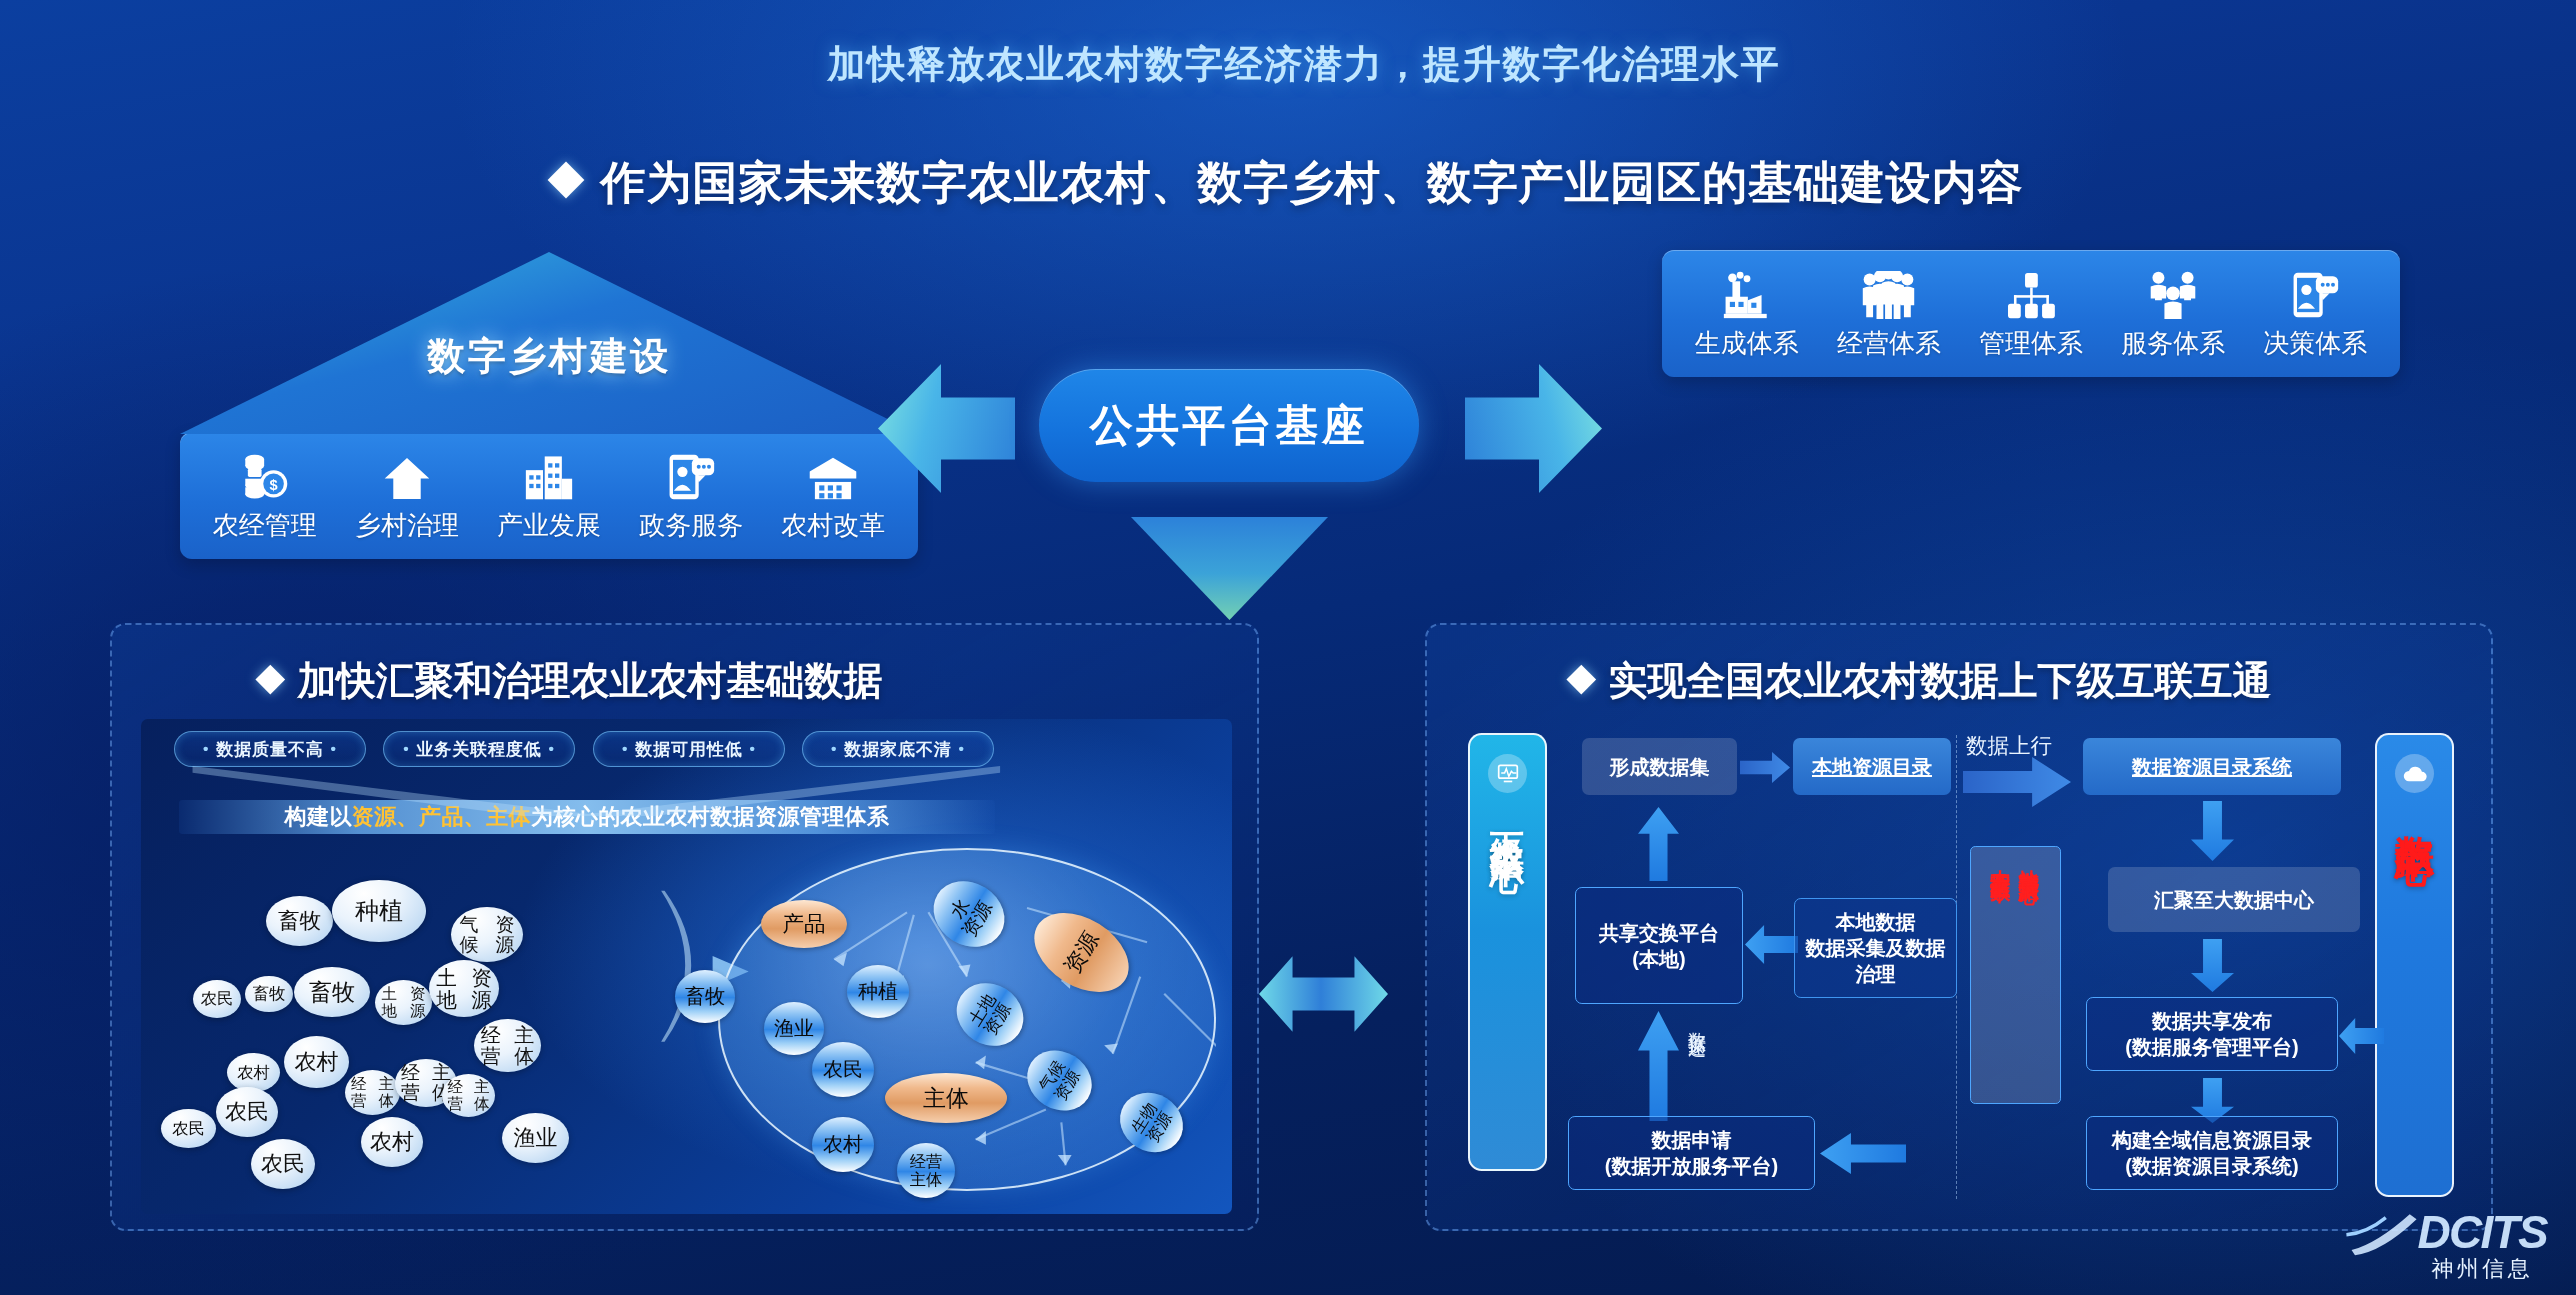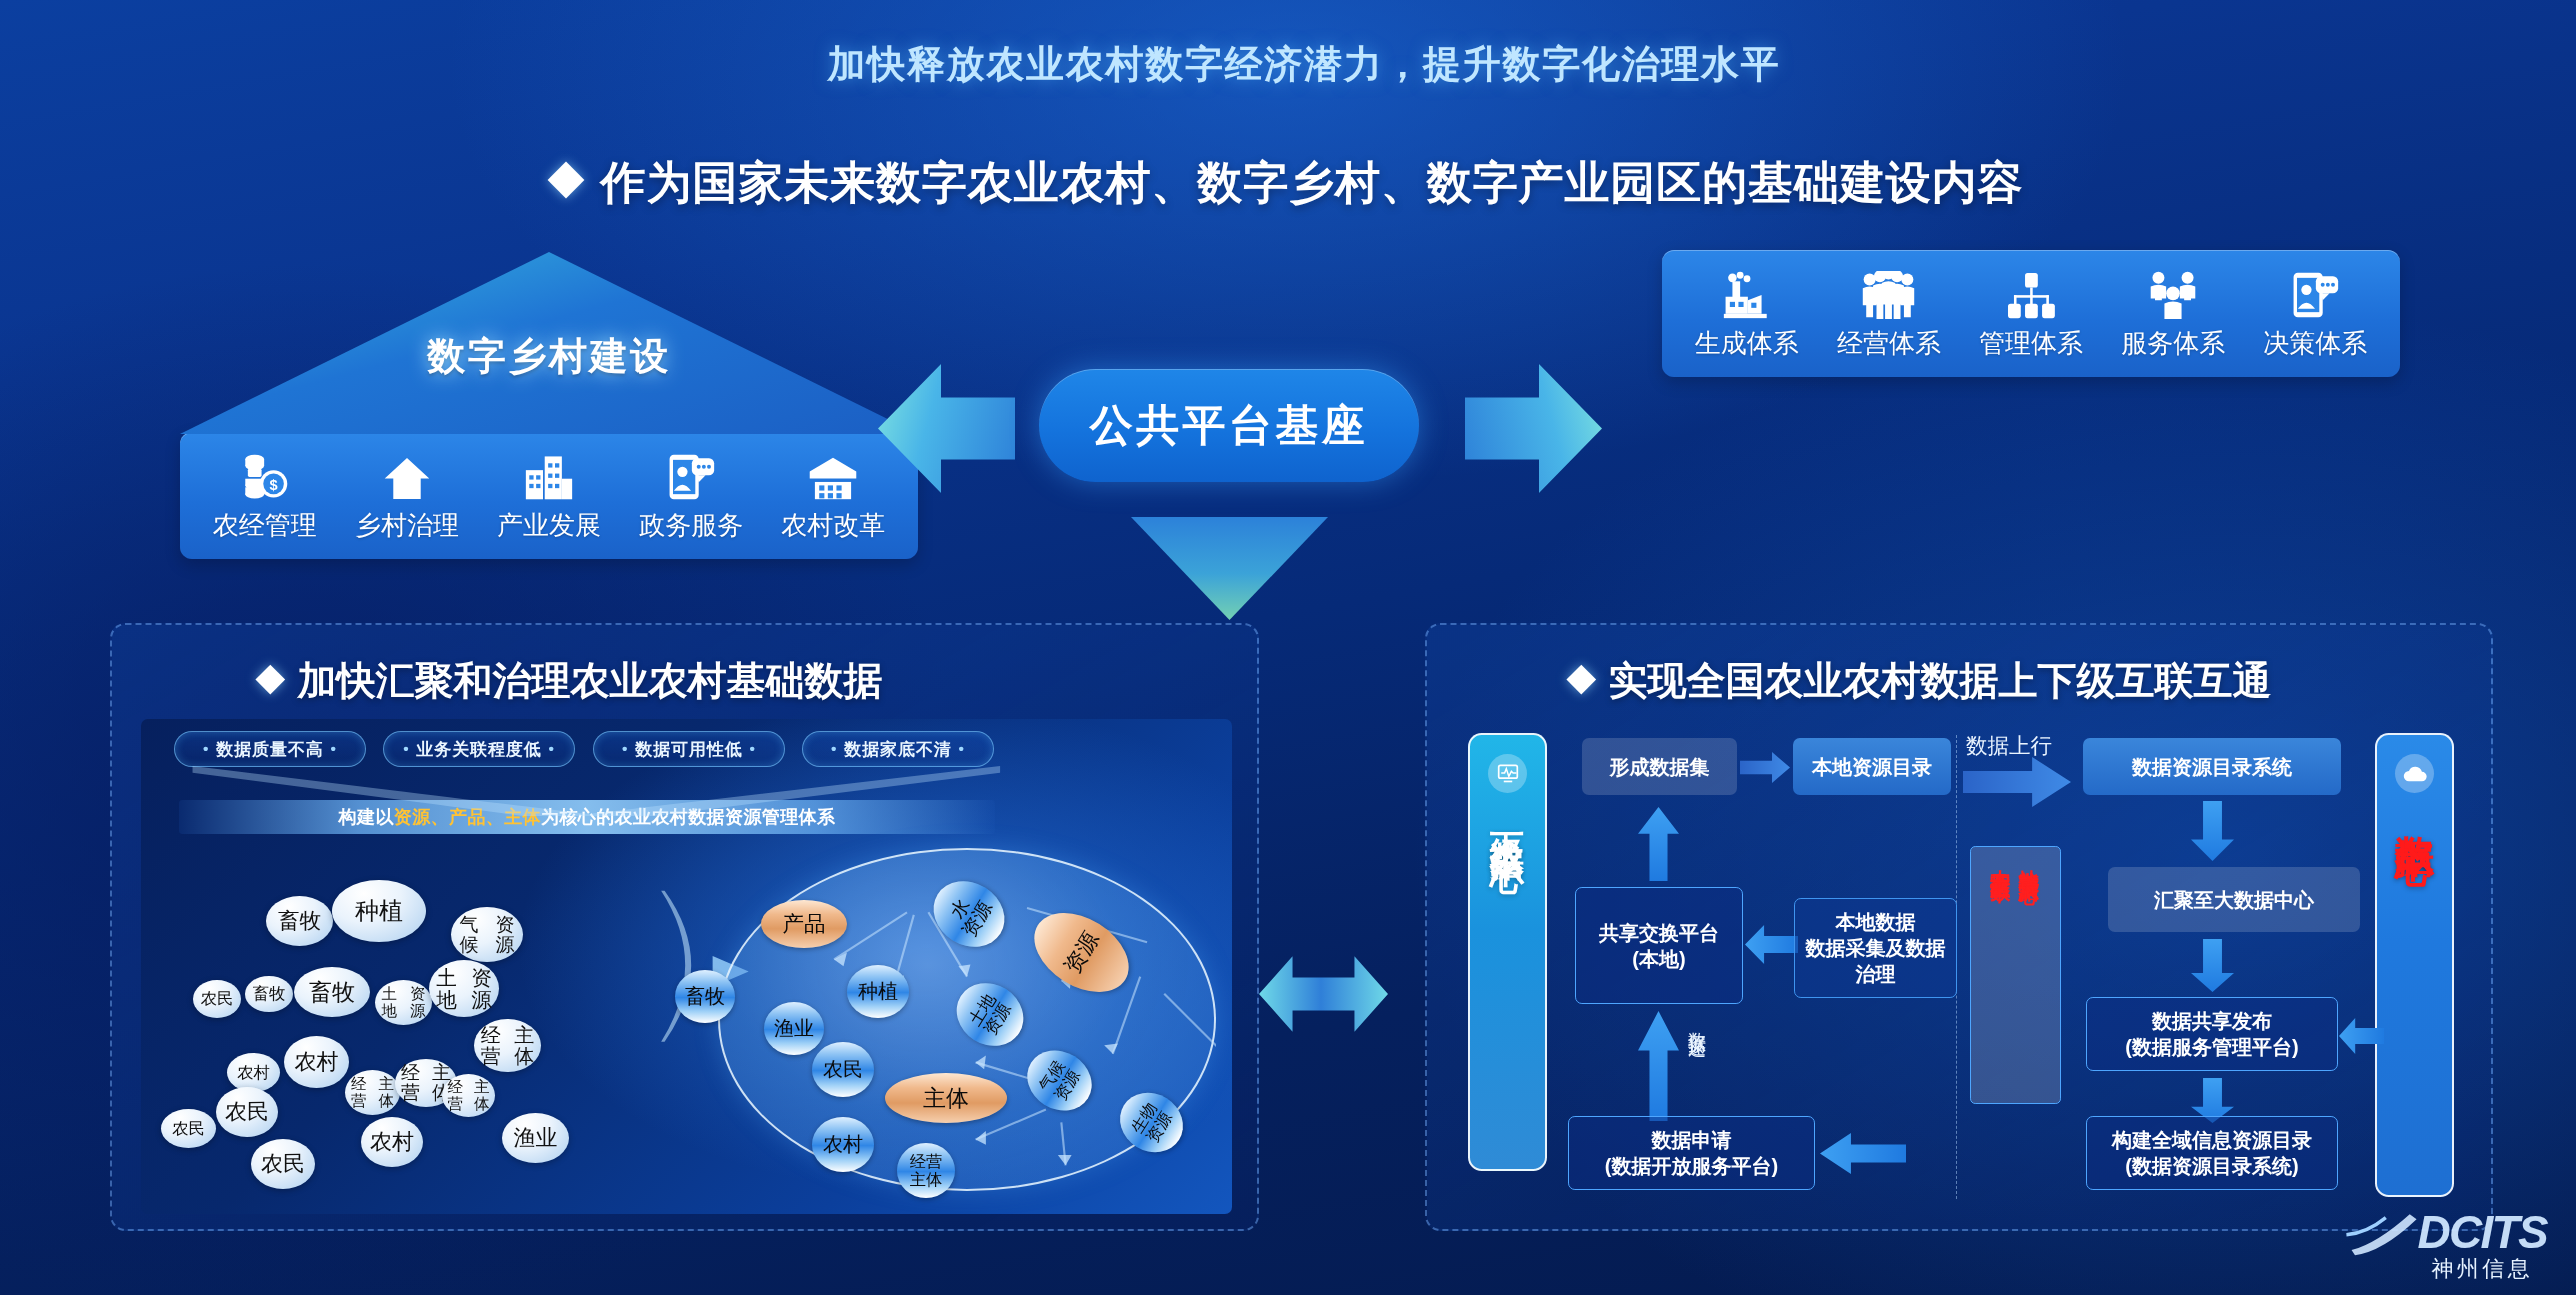--- a/index.html
+++ b/index.html
@@ -153,21 +153,21 @@
   }
   .issue-pill::before, .issue-pill::after {
     content: "•"; color: #9fd8ff; font-size: 15.5px; margin: 0 6.9px;
   }
   #core-banner {
     position: absolute;
     height: 34px;
     border-radius: 3.4px;
     background: linear-gradient(90deg, rgba(30,90,190,0.15) 0%, rgba(110,180,245,0.75) 22%, rgba(150,210,255,0.88) 50%, rgba(110,180,245,0.7) 78%, rgba(30,90,190,0.12) 100%);
     display: flex; align-items: center; justify-content: center;
-    font-size: 18px; font-weight: bold; color: #ffffff;
+    font-size: 22px; font-weight: bold; color: #ffffff;
     letter-spacing: 0.4px;
     white-space: nowrap;
   }
   #core-banner .hl { color: #ffc233; }
 
   .bub {
     position: absolute;
     border-radius: 50%;
     background: radial-gradient(ellipse at 34% 22%, #ffffff 0%, #eaf3fc 42%, #c3dcf4 78%, #a7c9ec 100%);
     color: #111; 
@@ -230,21 +230,21 @@
   }
 
   .fbox {
     position: absolute;
     border-radius: 6.9px;
     display: flex; align-items: center; justify-content: center;
     text-align: center; line-height: 1.3;
     font-size: 20px; font-weight: bold; color: #fff;
     padding: 3.4px 6.9px;
   }
-  .fbox.solid { background: linear-gradient(180deg, rgba(62,140,225,0.92), rgba(38,110,205,0.92)); }
+  .fbox.solid { background: linear-gradient(180deg, rgba(62,140,225,0.92), rgba(38,110,205,0.92)); text-decoration: underline; }
   .fbox.ghost { background: rgba(255,255,255,0.16); }
   .fbox.outline { background: rgba(10,45,130,0.45); border: 1.7px solid #4ea6ff; }
   .fbox.outline2 { background: rgba(12,55,145,0.5); border: 1.7px solid #3f95f0; }
 
   .vnote {
     position: absolute;
     writing-mode: vertical-rl; text-orientation: upright;
     font-size: 18px; color: #eaf4ff; letter-spacing: 2.6px; font-weight: 500;
   }
   .hnote { position: absolute; font-size: 21.5px; color: #eaf4ff; font-weight: 500; }

